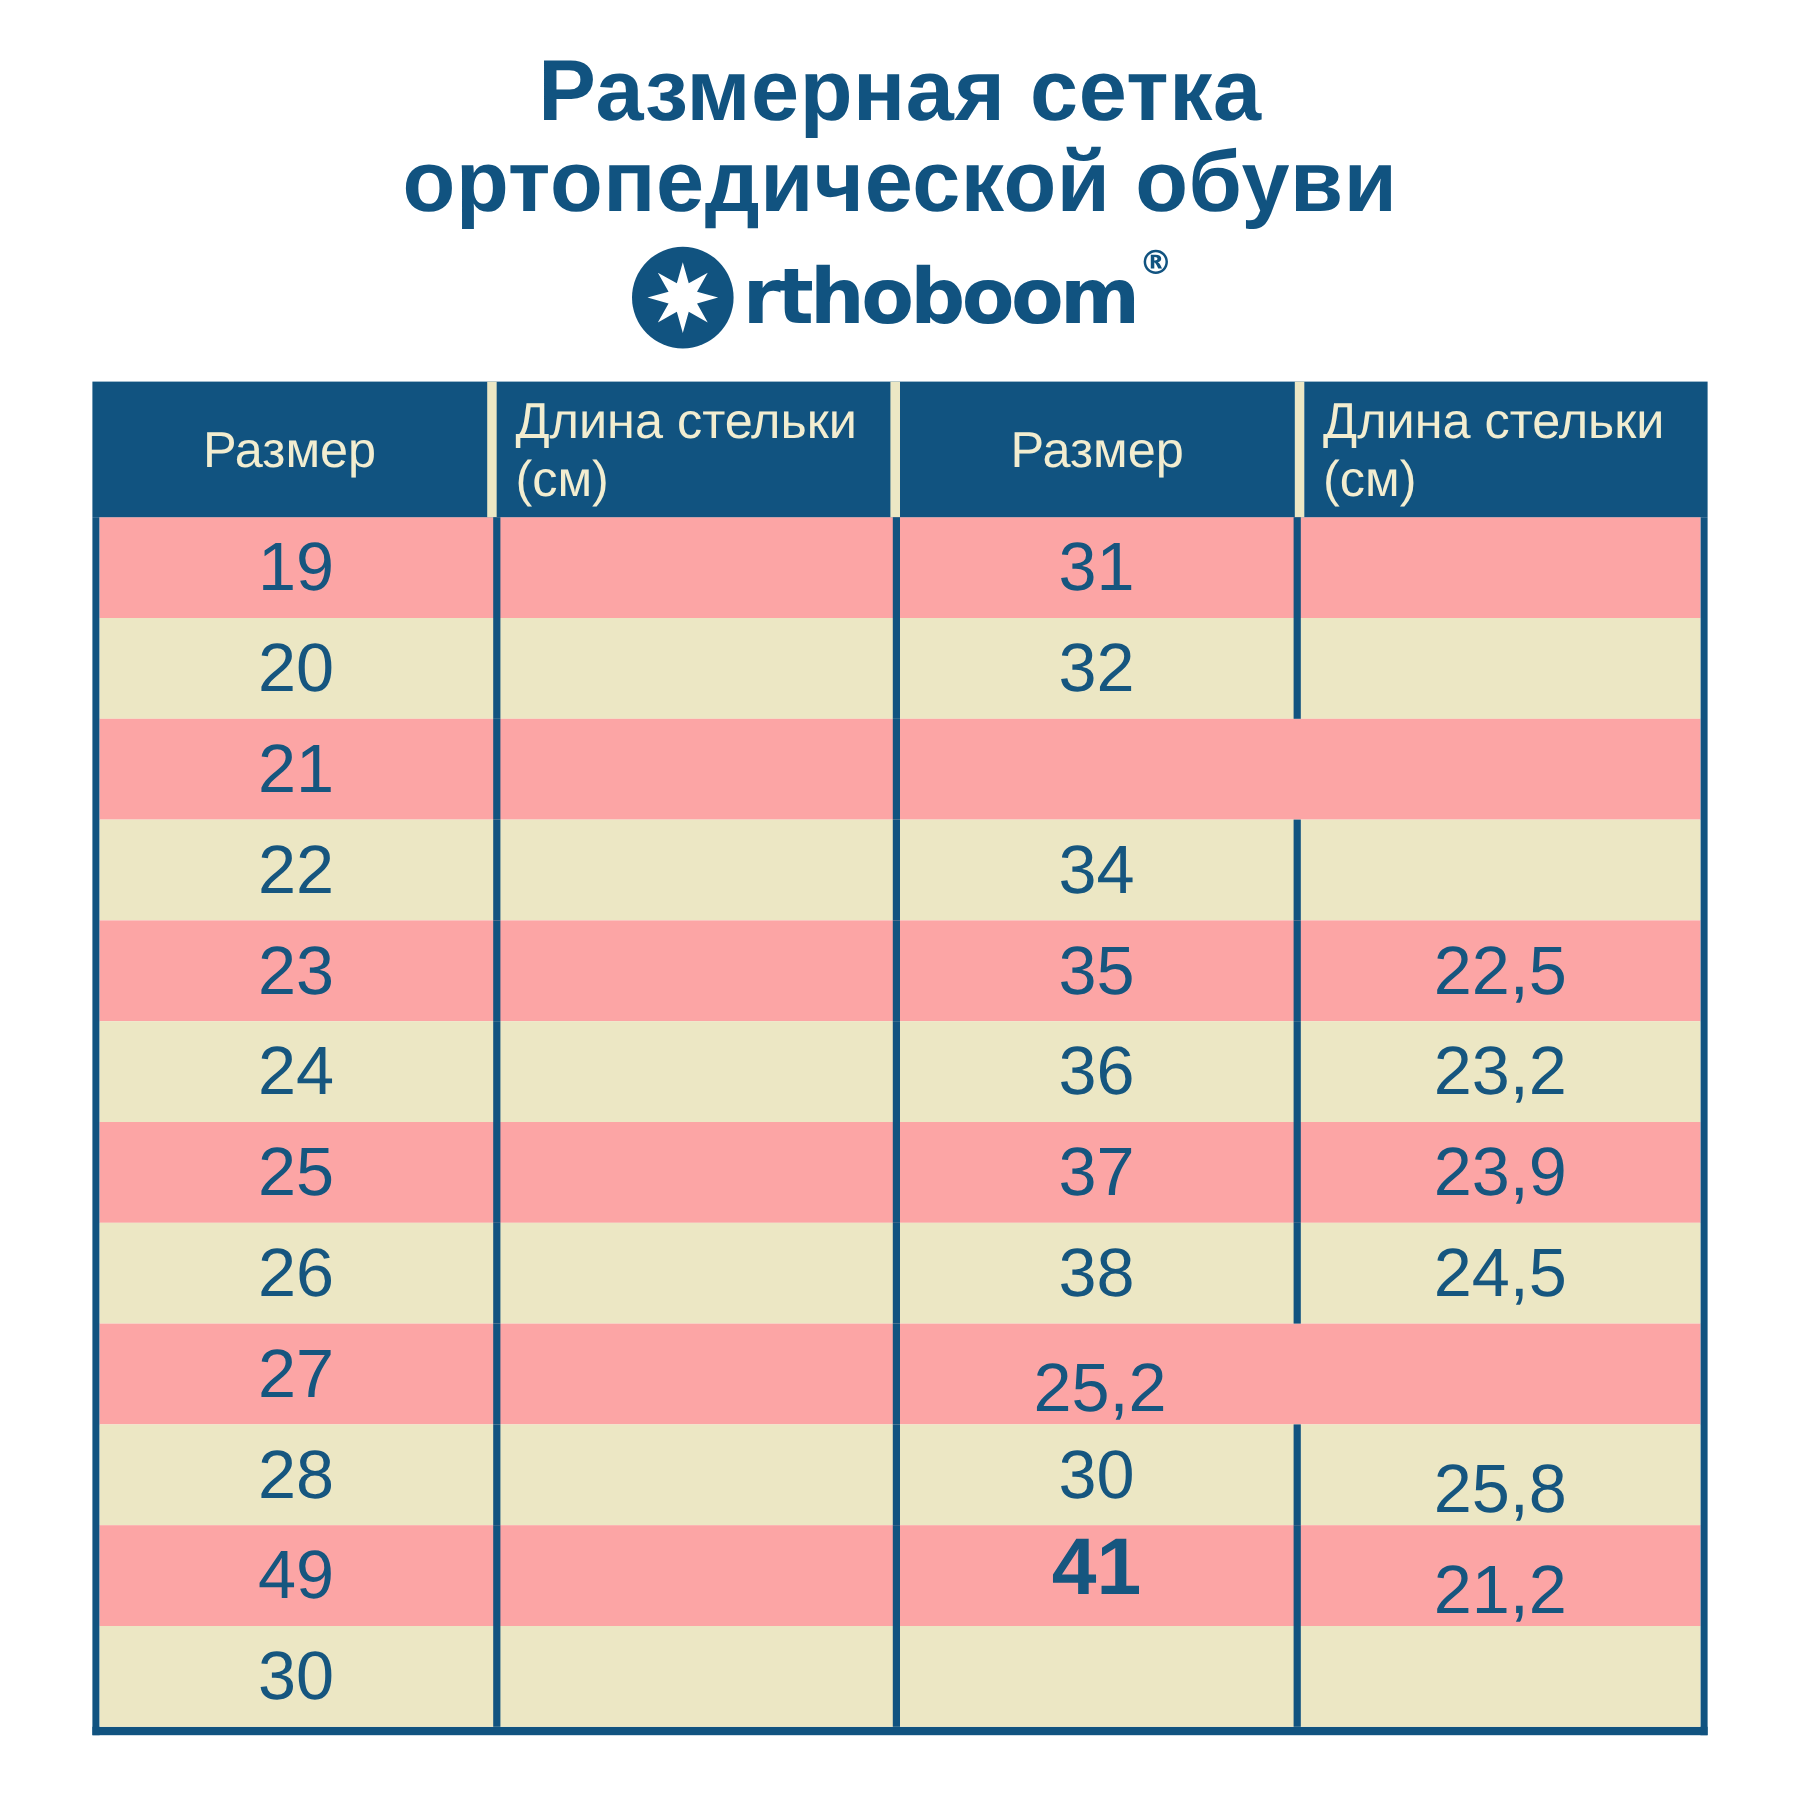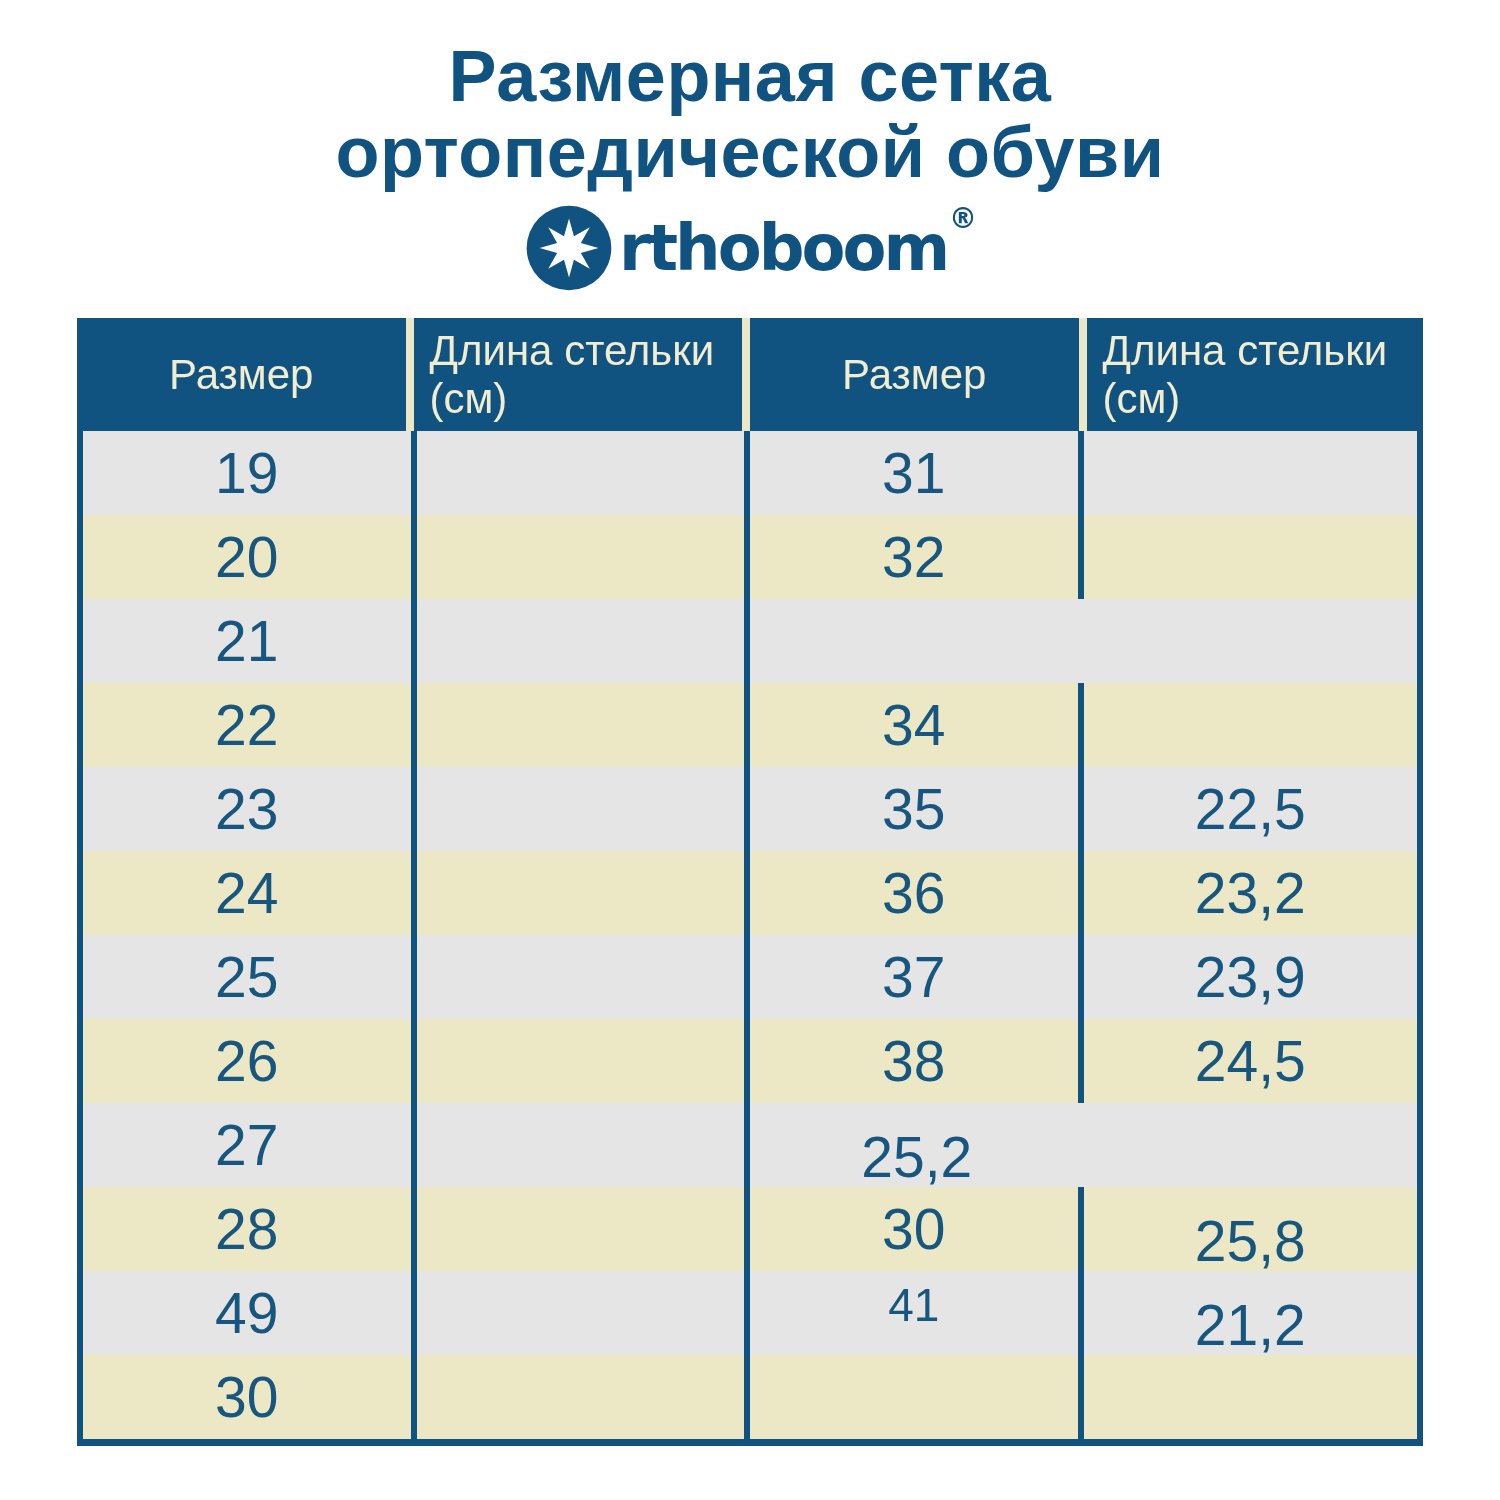--- a/index.html
+++ b/index.html
@@ -84,38 +84,38 @@
   .tbody {
     border-left: 6px solid #115380;
     border-right: 6px solid #115380;
     border-bottom: 7px solid #115380;
     box-sizing: border-box;
   }
   .tr {
     display: grid;
     grid-template-columns: 1fr 1fr 1fr 1fr;
     height: 84px;
-    background: #e5e5e5;
+    background: #fca5a5;
   }
   .tr:nth-child(even) { background: #ece7c4; }
   .td {
     display: flex;
     align-items: center;
     justify-content: center;
     font-size: 57px;
     color: #16567f;
     box-sizing: border-box;
     overflow: visible;
   }
   .td:not(:last-child) { border-right: 6px solid #115380; }
   
   .tr:nth-child(9)  .td-insole-right .val,
   .tr:nth-child(10) .td-insole-right .val,
   .tr:nth-child(11) .td-insole-right .val { transform: translateY(12px); }
-  .tr:nth-child(11) .td-size-right .val   { transform: translateY(-8px); font-size: 46px; }
+  .tr:nth-child(11) .td-size-right .val   { transform: translateY(-8px); font-size: 67px; font-weight: bold; }
 </style>
 </head>
 <body>
 
 <div class="page">
 
   <div class="title-block">
     <div class="title-line">Размерная сетка</div>
     <div class="title-line">ортопедической обуви</div>
     <div class="brand-row">

